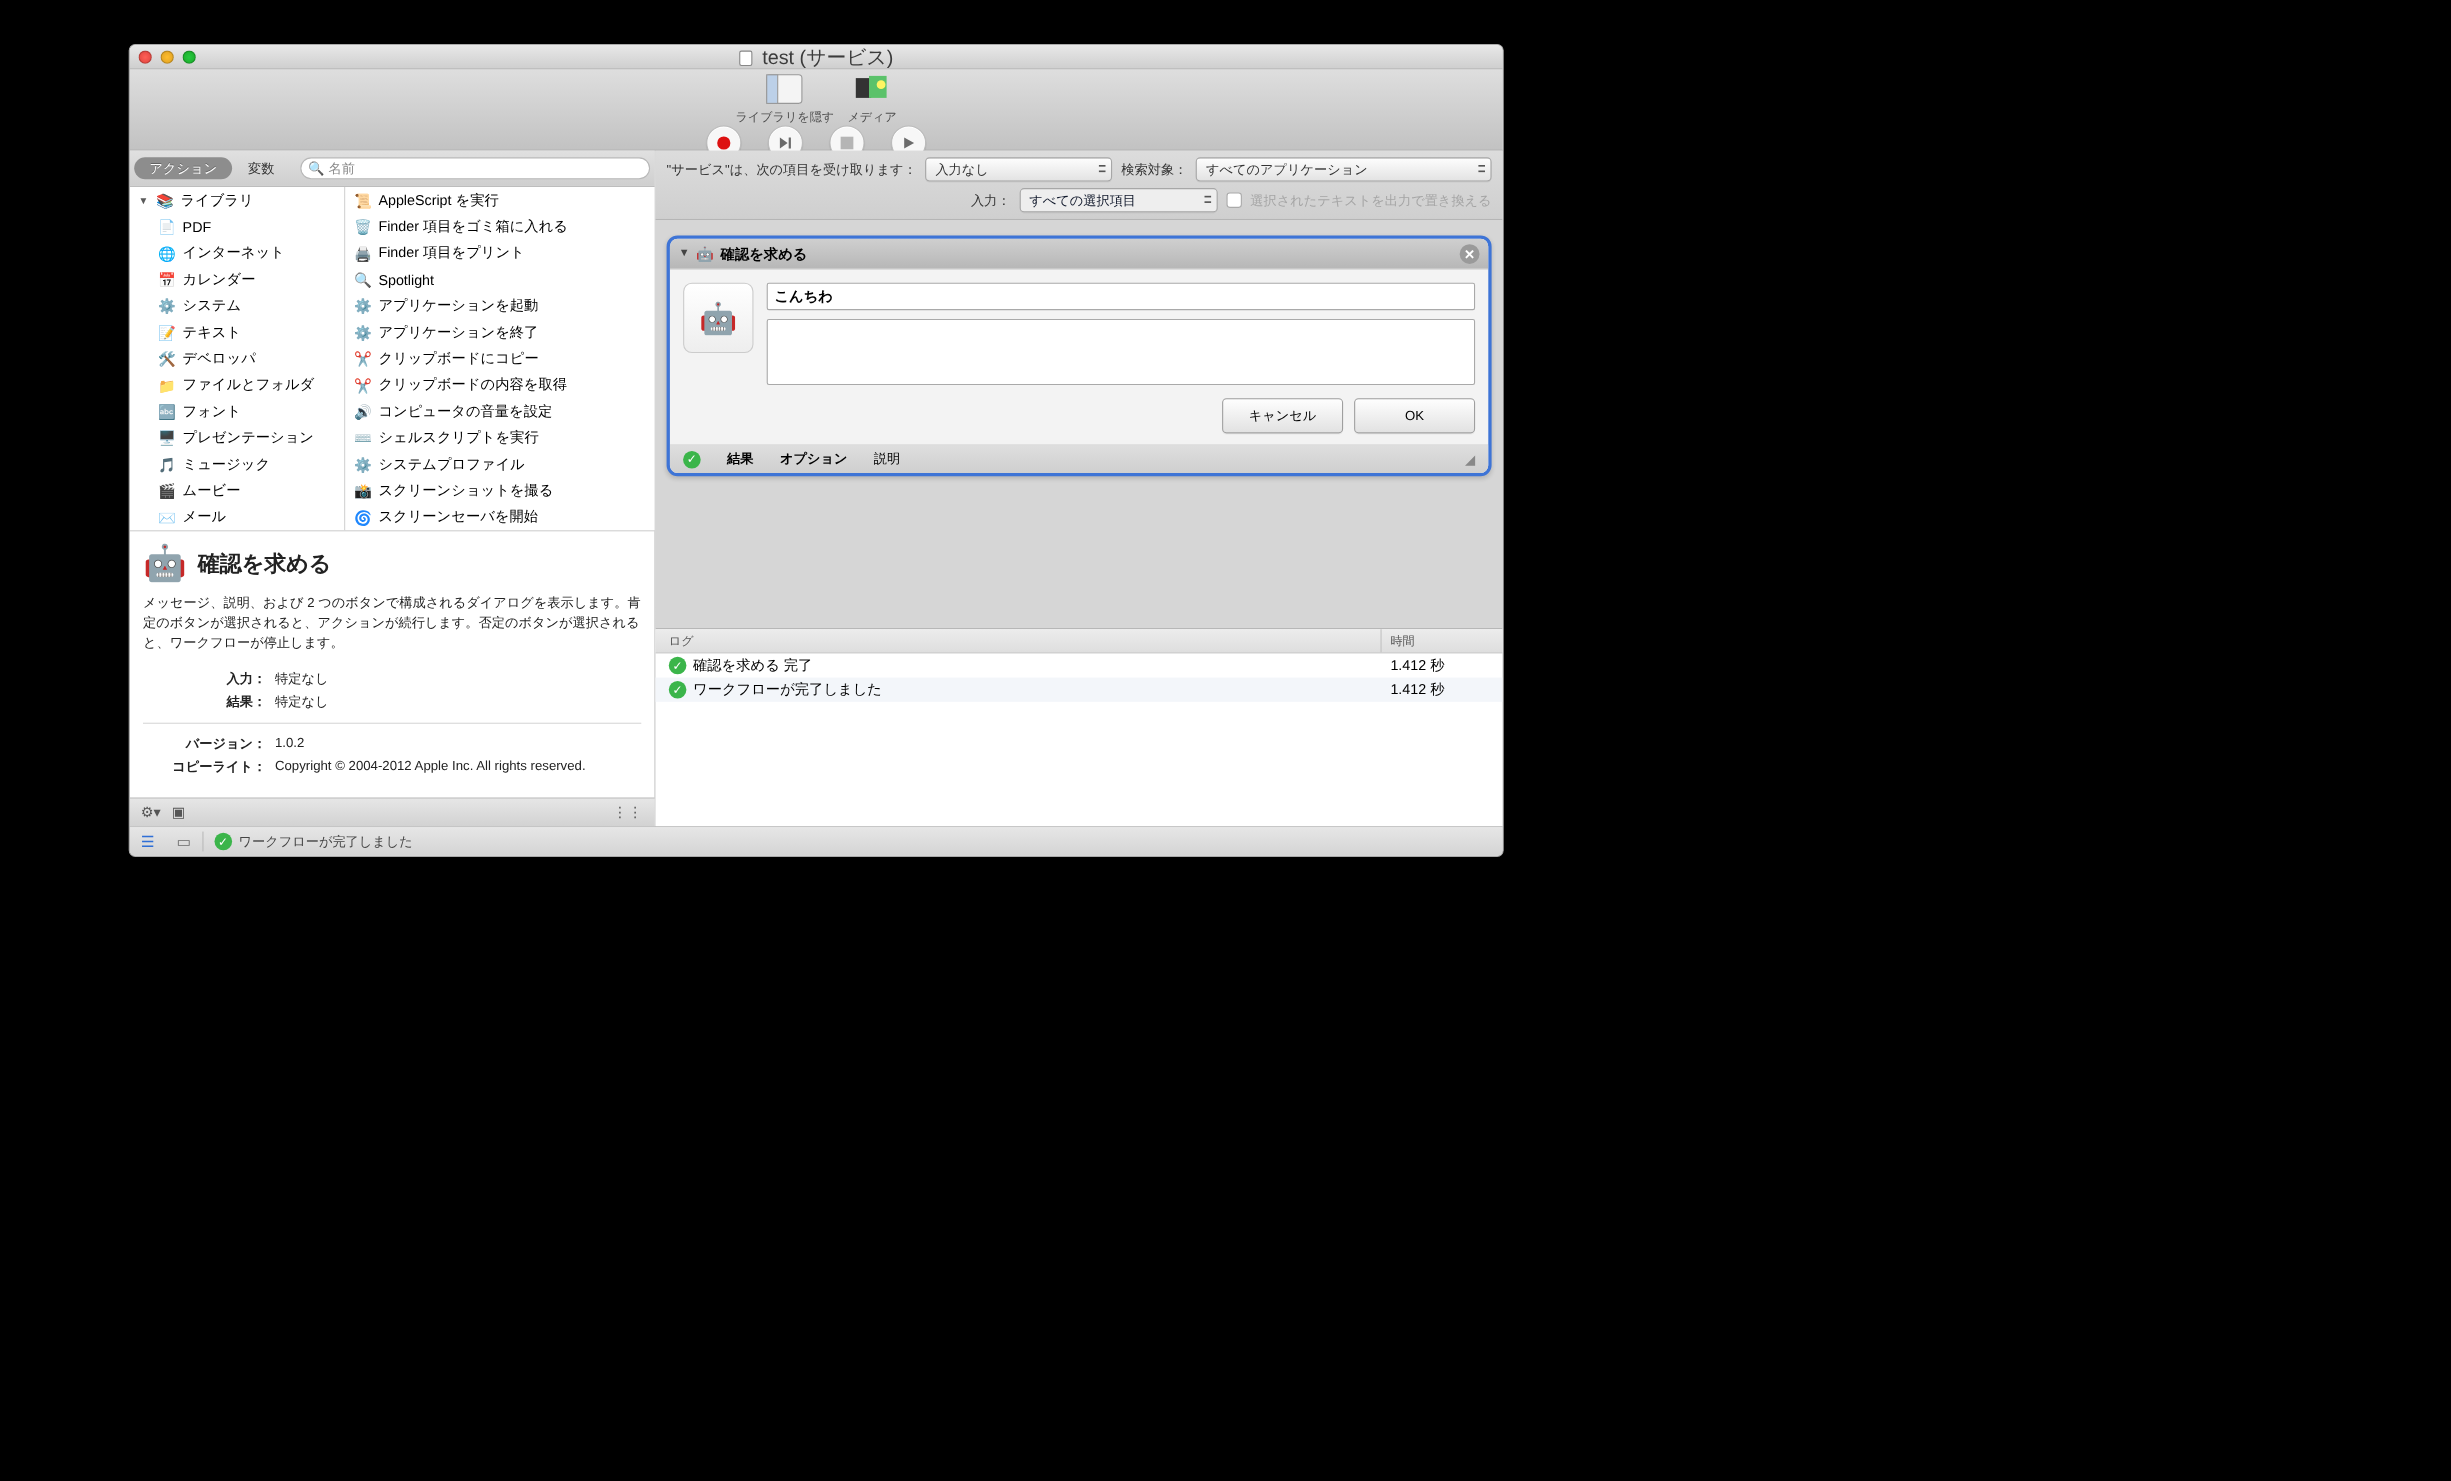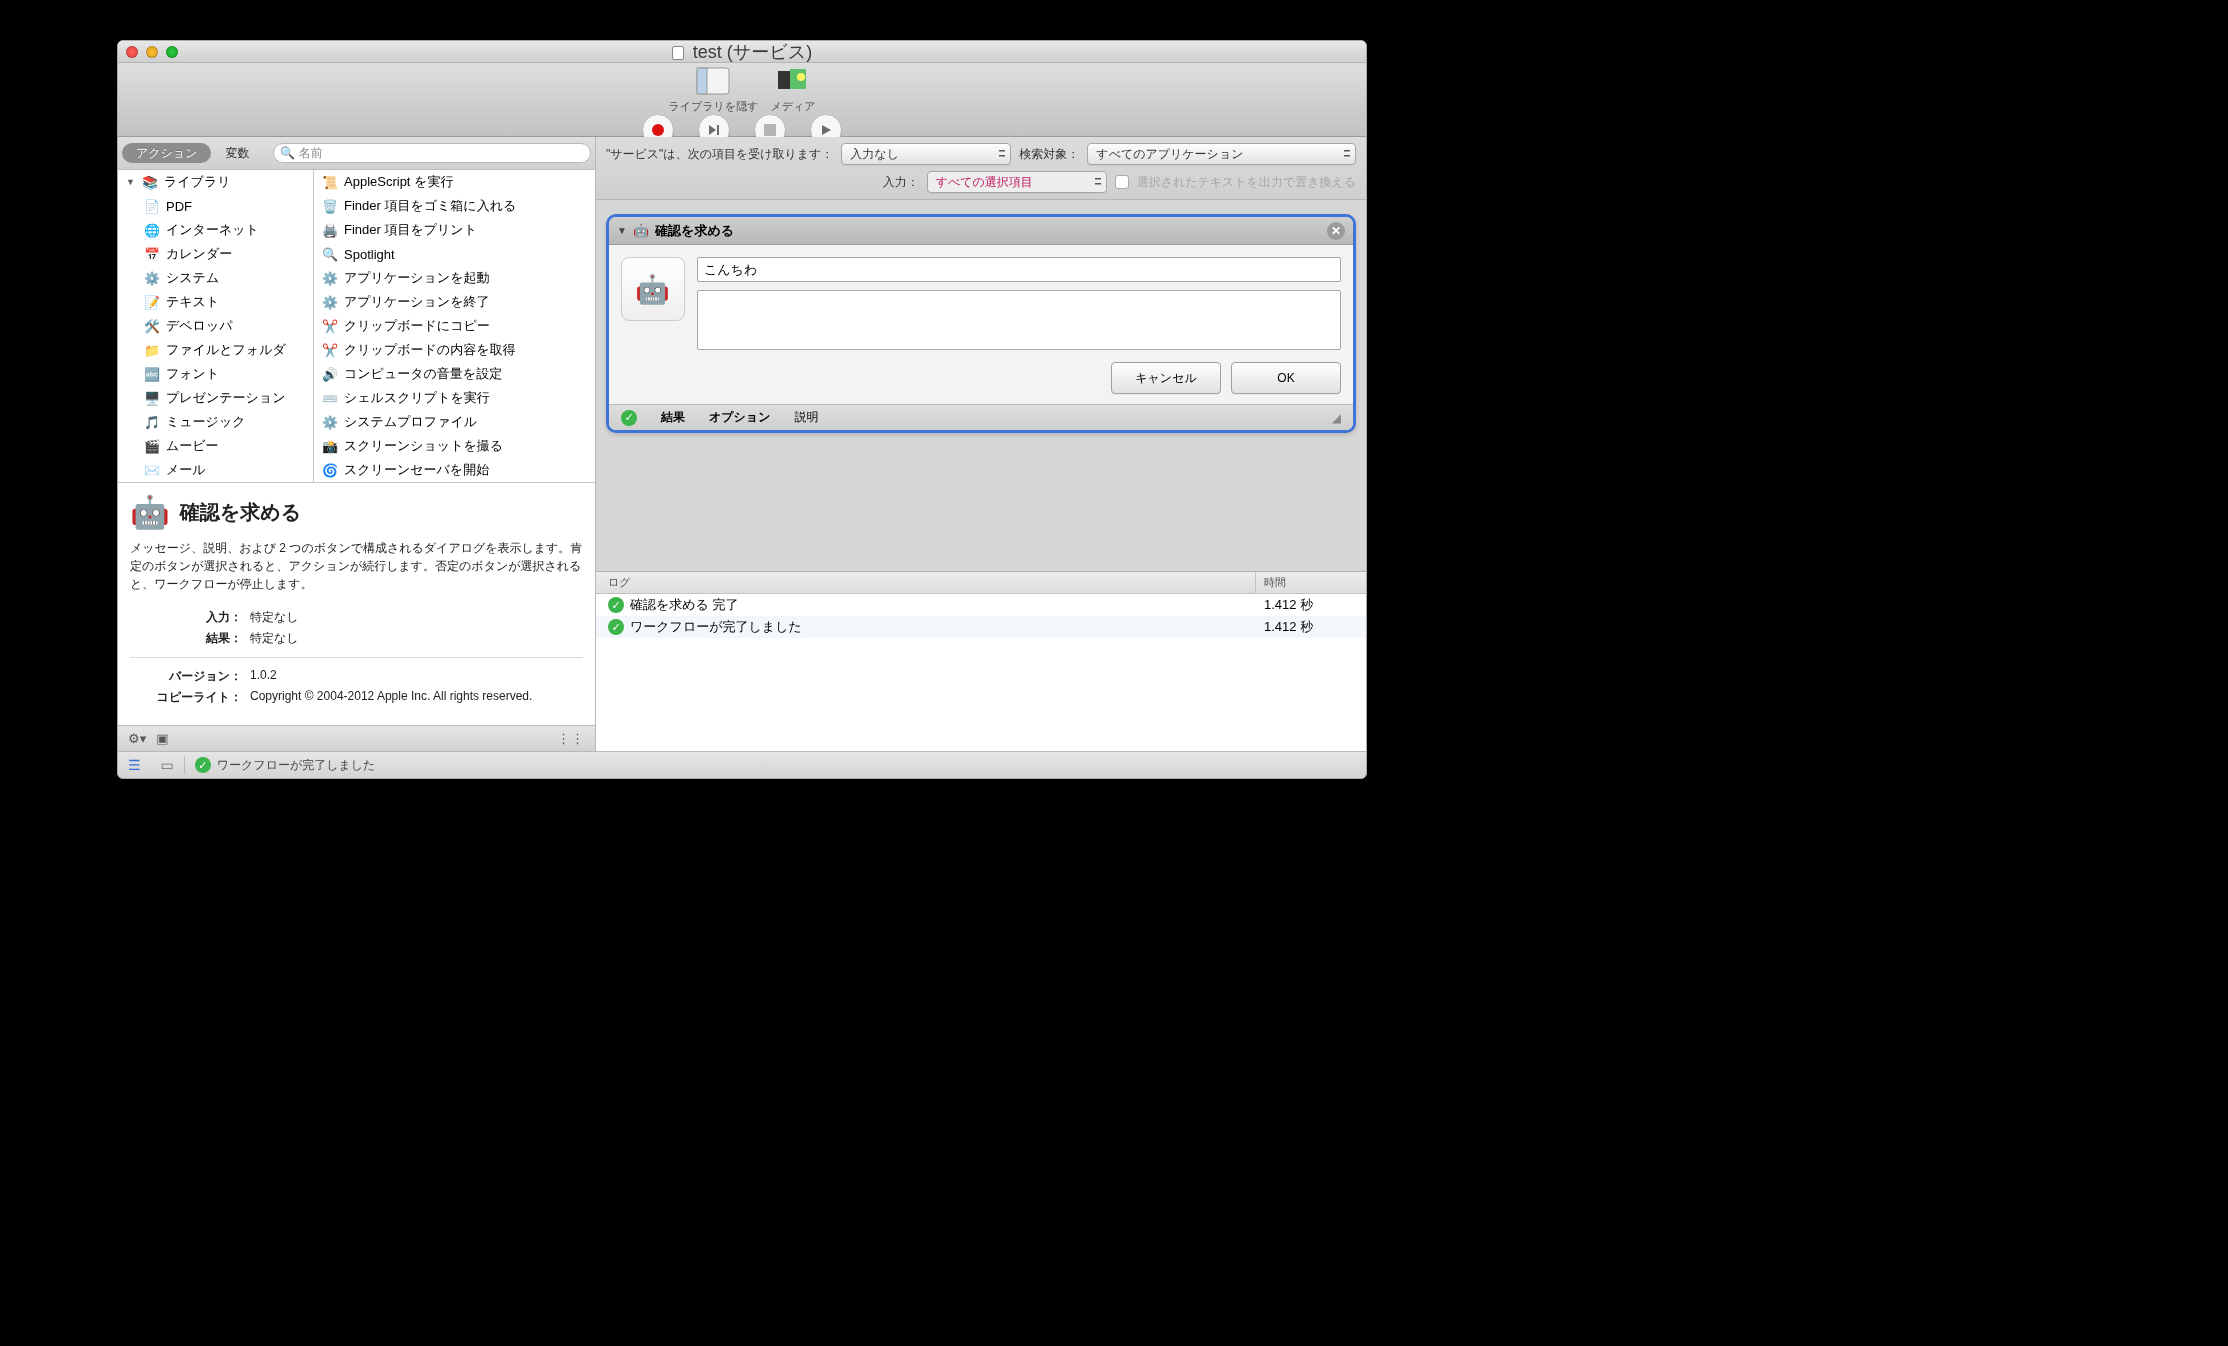--- a/index.html
+++ b/index.html
@@ -187,21 +187,21 @@
     box-shadow: 0 1px 0 rgba(0,0,0,0.05);
     font-family: Liberation Serif, serif;
   }
   .popup::after {
     content:""; position:absolute; right:4px; top:50%; transform:translateY(-50%);
     width:8px; height:10px;
     background:
       linear-gradient(#555,#555) center 1px/6px 1.5px no-repeat,
       linear-gradient(#555,#555) center 6px/6px 1.5px no-repeat;
   }
-  .popup.disabled { color:#be185d; background:#eee; }
+  .popup.disabled { color:#0f172a; background:#eee; }
   .chk { width:14px;height:14px;border:1px solid #aaa;border-radius:3px;background:#fff; }
   .chk-lbl.disabled { color:#a5a5a5; }
   .workspace {
     flex:1;
     padding: 14px 10px;
     background: #d6d6d6 repeating-linear-gradient(#d6d6d6,#d6d6d6);
     overflow:auto;
   }
   .action-card {
     border: 3px solid #3e74d6;
@@ -230,21 +230,21 @@
     display:flex; gap:12px;
   }
   .robot-ic {
     width: 64px;height:64px; background: linear-gradient(#fff,#eee); border:1px solid #ccc; border-radius:8px;
     display:flex; align-items:center; justify-content:center; font-size:28px;
   }
   .field-stack { flex:1; display:flex; flex-direction:column; gap:8px; }
   .tf {
     width:100%;
     border:1px solid #a9a9a9; border-radius:2px; background:#fff;
-    padding: 4px 6px; font-size:13px; font-family:inherit;
+    padding: 4px 6px; font-size:13px; font-family:inherit;font-weight:bold;
   }
   .tf.multiline { height: 60px; resize:none; }
   .action-buttons { display:flex; justify-content:flex-end; gap:10px; padding: 0 12px 10px; }
   .btn {
     height: 32px; min-width: 110px;
     background: linear-gradient(#fefefe,#e2e2e2);
     border: 1px solid #9f9f9f; border-radius: 4px;
     font-size:12px;
     display:flex;align-items:center;justify-content:center;
     box-shadow: 0 1px 0 rgba(0,0,0,0.05);

